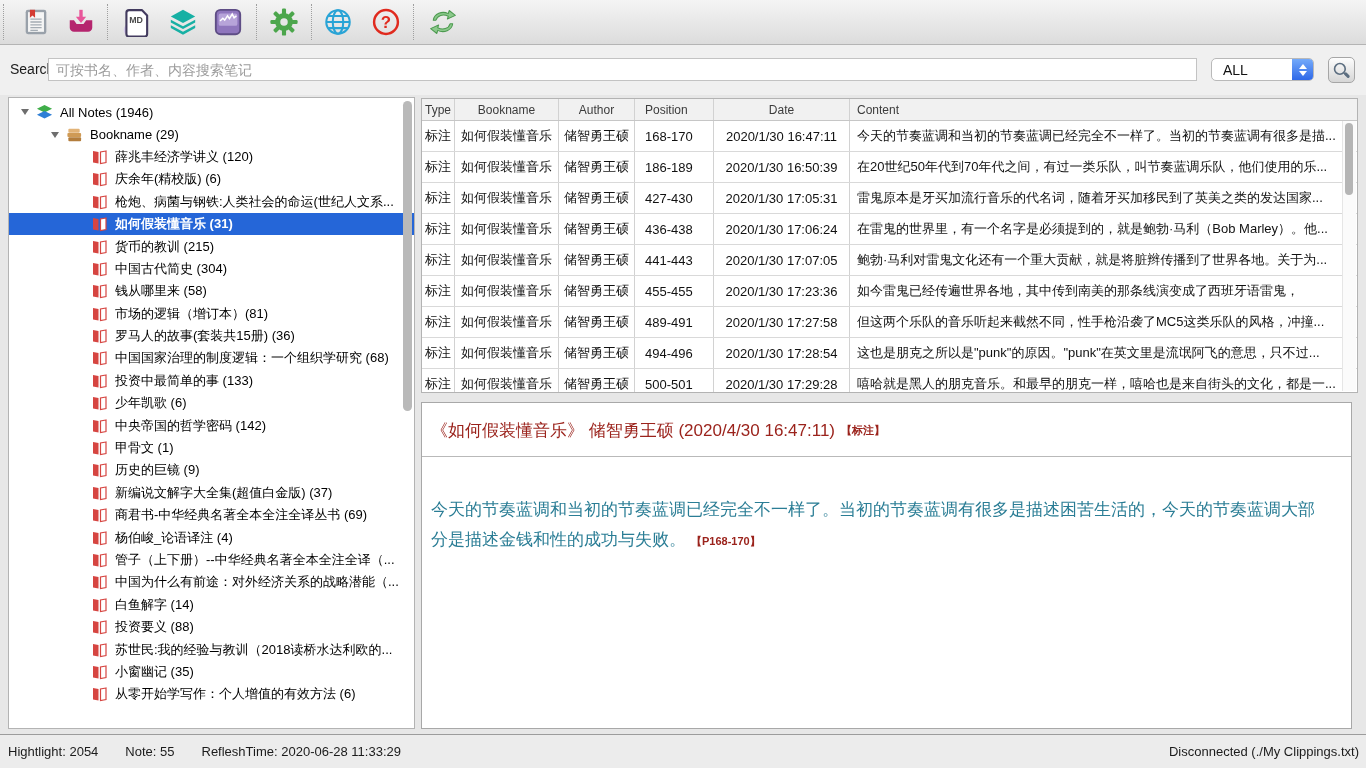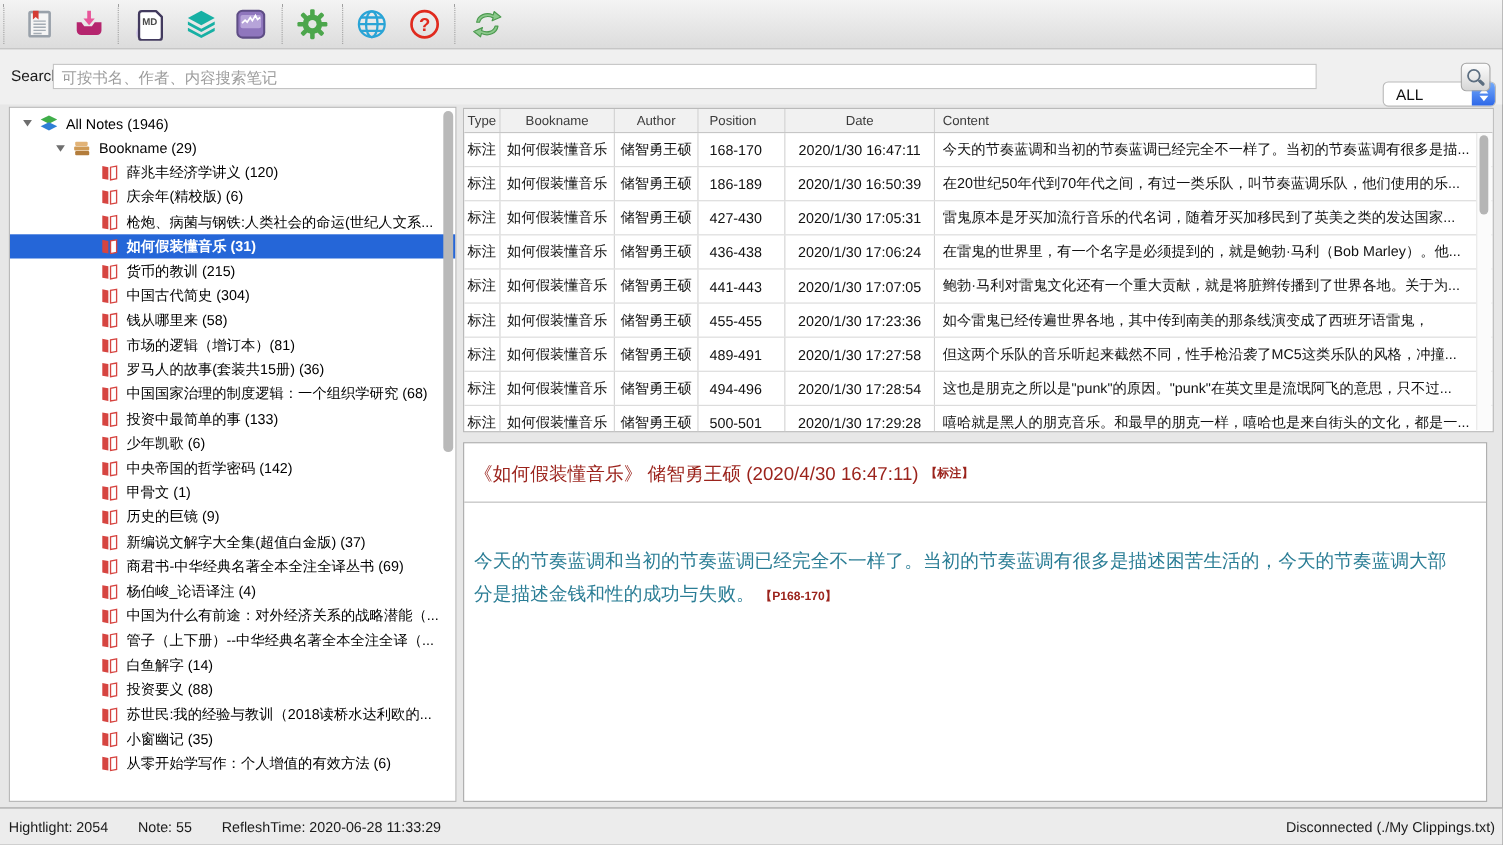--- a/index.html
+++ b/index.html
@@ -13,22 +13,22 @@
   .tb-btn svg{width:30px;height:30px;display:block;}
   .tb-sep{position:absolute;top:4px;height:36px;width:0;border-left:1px dotted #9f9f9f;}
 
   
   .searchrow{position:absolute;top:45px;left:0;right:0;height:50px;background:#f0f0f0;}
   .search-label{position:absolute;left:10px;top:16px;font-size:14px;color:#1a1a1a;}
   .search-input{position:absolute;left:48px;top:13px;width:1149px;height:23px;box-sizing:border-box;
     border:1px solid #c3c3c3;background:#fff;font-size:14px;padding:0 7px;outline:none;
     font-family:"Liberation Sans",sans-serif;}
   .search-input::placeholder{color:#9c9c9c;}
-  .filter{position:absolute;left:1211px;top:29px;width:103px;height:23px;background:#fff;
-    border:1px solid #b9b9b9;border-radius:5px;box-sizing:border-box;font-size:14px;color:#111;margin-left:46px;}
+  .filter{position:absolute;left:1211px;top:13px;width:103px;height:23px;background:#fff;
+    border:1px solid #b9b9b9;border-radius:5px;box-sizing:border-box;font-size:14px;color:#111;}
   .filter-value{position:absolute;left:11px;top:3px;}
   .stepper{position:absolute;right:0px;top:0px;bottom:0px;width:21px;border-radius:0 4px 4px 0;
     background:linear-gradient(#74aafa,#2e68e8);display:flex;flex-direction:column;align-items:center;justify-content:center;gap:2px;}
   .chev-up{width:0;height:0;border-left:4px solid transparent;border-right:4px solid transparent;border-bottom:5px solid #fff;}
   .chev-down{width:0;height:0;border-left:4px solid transparent;border-right:4px solid transparent;border-top:5px solid #fff;}
   .search-btn{position:absolute;left:1328px;top:12px;width:27px;height:26px;border:1px solid #a6a6a6;
     border-radius:5px;background:linear-gradient(#fdfdfd,#d6d6d6);padding:0;cursor:pointer;}
   .search-btn svg{width:19px;height:19px;display:block;margin:auto;}
 
   
@@ -368,30 +368,30 @@
           </span>
           <span class="tree-label">杨伯峻_论语译注 (4)</span>
         </div>
         <div class="tree-row lvl3">
           <span class="tree-icon">
             <svg viewBox="0 0 16 16">
               <path d="M1.5 2 L7 3 L7 14.5 L1.5 13.5 Z" fill="#d64541"></path>
               <path d="M14.5 2 L9 3 L9 14.5 L14.5 13.5 Z" fill="#fff" stroke="#d64541" stroke-width="1.2"></path>
             </svg>
           </span>
+          <span class="tree-label">管子（上下册）--中华经典名著全本全注全译（...</span>
+        </div>
+        <div class="tree-row lvl3">
+          <span class="tree-icon">
+            <svg viewBox="0 0 16 16">
+              <path d="M1.5 2 L7 3 L7 14.5 L1.5 13.5 Z" fill="#d64541"></path>
+              <path d="M14.5 2 L9 3 L9 14.5 L14.5 13.5 Z" fill="#fff" stroke="#d64541" stroke-width="1.2"></path>
+            </svg>
+          </span>
           <span class="tree-label">中国为什么有前途：对外经济关系的战略潜能（...</span>
-        </div>
-        <div class="tree-row lvl3">
-          <span class="tree-icon">
-            <svg viewBox="0 0 16 16">
-              <path d="M1.5 2 L7 3 L7 14.5 L1.5 13.5 Z" fill="#d64541"></path>
-              <path d="M14.5 2 L9 3 L9 14.5 L14.5 13.5 Z" fill="#fff" stroke="#d64541" stroke-width="1.2"></path>
-            </svg>
-          </span>
-          <span class="tree-label">管子（上下册）--中华经典名著全本全注全译（...</span>
         </div>
         <div class="tree-row lvl3">
           <span class="tree-icon">
             <svg viewBox="0 0 16 16">
               <path d="M1.5 2 L7 3 L7 14.5 L1.5 13.5 Z" fill="#d64541"></path>
               <path d="M14.5 2 L9 3 L9 14.5 L14.5 13.5 Z" fill="#fff" stroke="#d64541" stroke-width="1.2"></path>
             </svg>
           </span>
           <span class="tree-label">白鱼解字 (14)</span>
         </div>

